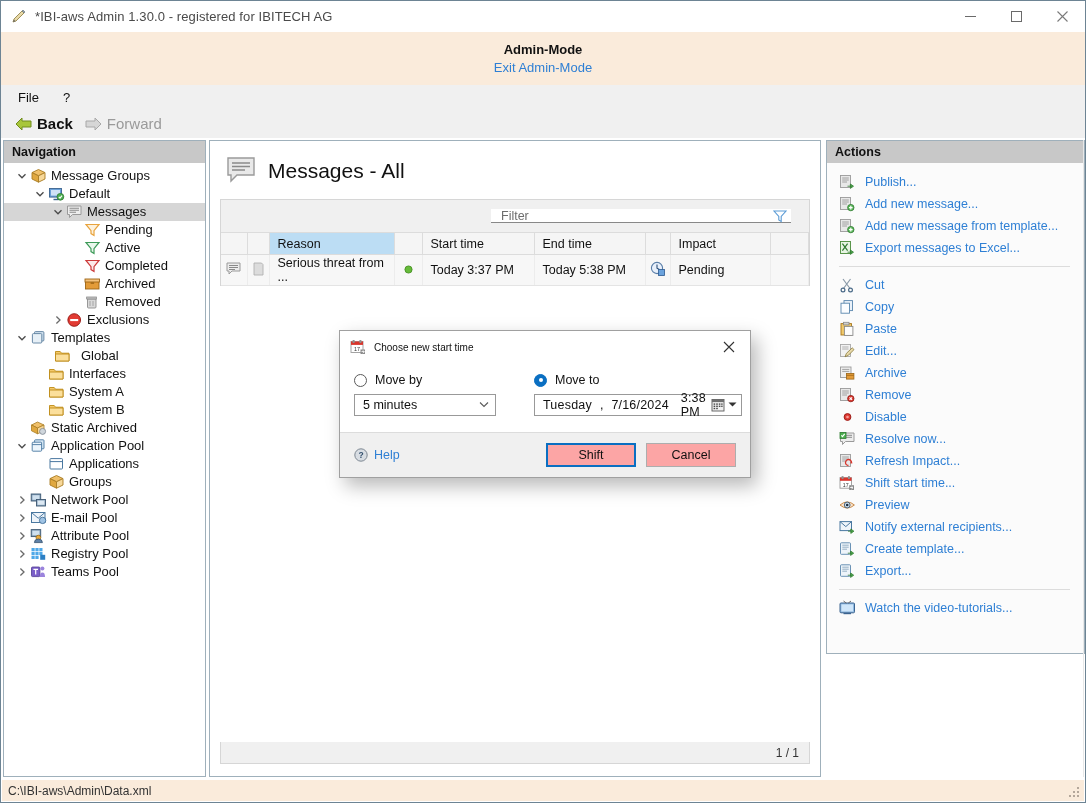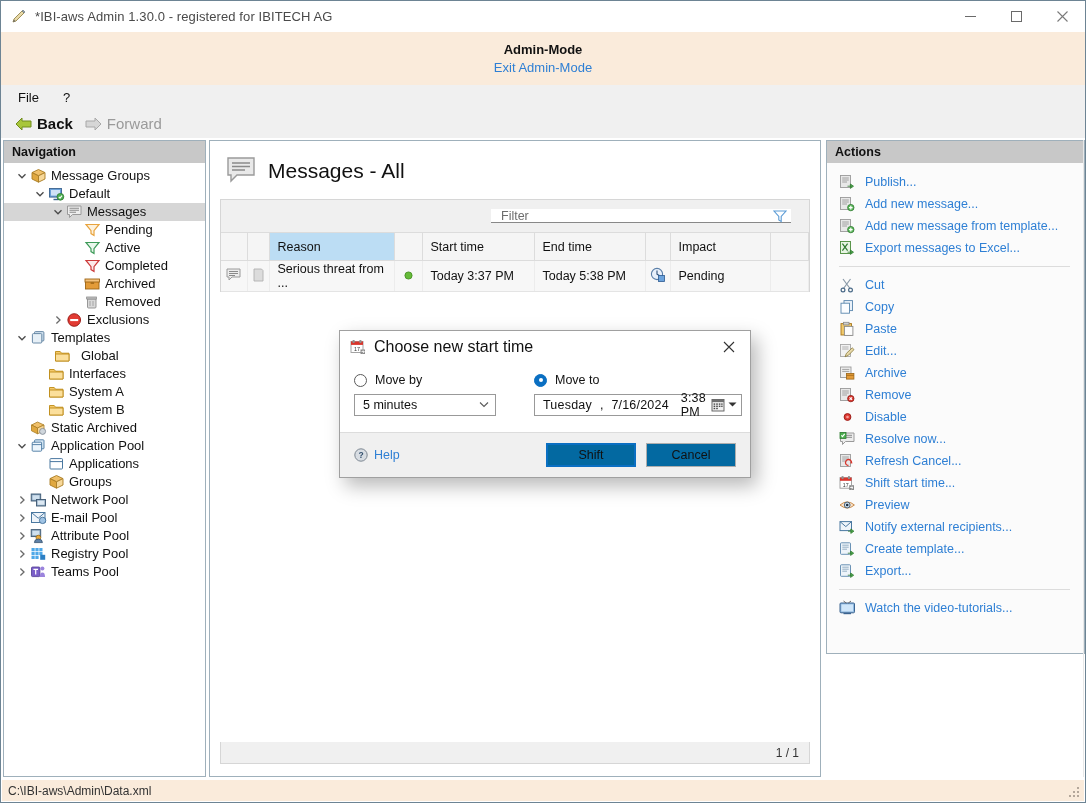--- a/index.html
+++ b/index.html
@@ -128,21 +128,21 @@
   }
   .filterbox input {
     flex: 1; border: none; outline: none; font-size: 12.5px; color: #111;
     font-family: "Liberation Sans", sans-serif; background: transparent;
   }
   .filterbox input::placeholder { color: #6d6d6d; }
   .funnel { width: 14px; height: 14px; position: relative; flex: none; }
 
   table.grid { width: 100%; border-collapse: collapse; table-layout: fixed; font-size: 12.5px; }
   table.grid th {
-    height: 28px; background: #f5f5f5; border-right: 1px solid #dcdcdc;
+    height: 22px; background: #f5f5f5; border-right: 1px solid #dcdcdc;
     border-bottom: 1px solid #dcdcdc; border-top: 1px solid #dcdcdc;
     font-weight: normal; text-align: left; padding-left: 8px; color: #111;
   }
   table.grid th.sorted { background: #bcddf4; }
   table.grid th.blank { padding: 0; }
   table.grid td {
     height: 21px; border-right: 1px solid #ececec; border-bottom: 1px solid #e4e4e4;
     padding-left: 8px; color: #111; background: #f7f7f7;
   }
   table.grid td.icocell { padding: 0; text-align: center; }
@@ -177,21 +177,21 @@
   .dialog {
     position: absolute; left: 338px; top: 329px; width: 412px; height: 148px;
     background: #ffffff; border: 1px solid #a0a0a0;
     display: flex; flex-direction: column; z-index: 50;
   }
   .dlg-title {
     height: 32px; display: flex; align-items: center; padding-left: 10px;
     background: #ffffff;
   }
   .dlg-title .dt-ico { width: 16px; height: 16px; position: relative; margin-right: 8px; flex: none; }
-  .dlg-title .dt-text { font-size: 16px; color: #111; text-align: center; }
+  .dlg-title .dt-text { font-size: 10px; color: #111; text-align: center; }
   .dlg-close {
     margin-left: auto; width: 42px; height: 30px; display: flex;
     align-items: center; justify-content: center; color: #333; font-size: 15px;
   }
   .dlg-body { flex: 1; padding: 10px 14px 0 14px; display: flex; gap: 38px; background: #ffffff; }
   .dlg-col { display: flex; flex-direction: column; gap: 7px; }
   .radio-row { display: flex; align-items: center; gap: 8px; font-size: 12.5px; color: #111; }
   .radio {
     width: 13px; height: 13px; border-radius: 50%; border: 1px solid #5a5a5a;
     background: #fff; position: relative; flex: none;
@@ -214,21 +214,21 @@
   .dtpick .cal-ico { margin-left: auto; width: 14px; height: 14px; position: relative; flex: none; }
   .dtpick .caret { margin-left: 3px; color: #333; font-size: 9px; }
   .dlg-foot {
     height: 45px; background: #f0f0f0; border-top: 1px solid #dcdcdc;
     display: flex; align-items: center; padding: 0 14px;
   }
   .help-link { display: flex; align-items: center; gap: 6px; font-size: 12.5px; color: #2e7fd4; }
   .help-link .h-ico { width: 14px; height: 14px; position: relative; flex: none; }
   .dlg-btns { margin-left: auto; display: flex; gap: 10px; }
   .btn {
-    width: 90px; height: 24px; background: #0369a1; border: 1px solid #adadad;
+    width: 90px; height: 24px; background: #fca5a5; border: 1px solid #adadad;
     font-size: 12.5px; color: #111; display: flex; align-items: center; justify-content: center;
     font-family: "Liberation Sans", sans-serif;
   }
   .btn.default { border: 2px solid #0a6fc2; }
 
   
   .edge-strip {
     position: absolute; right: 1px; top: 139px; width: 1px; height: 637px; background: #e8e8e8;
   }
 </style>
@@ -740,21 +740,21 @@
             </svg></span>
           <span>Resolve now...</span>
         </div>
         <div class="act">
           <span class="aico"><svg width="17" height="16" viewBox="0 0 17 16">
               <rect x="1.5" y="1.5" width="10" height="12" fill="#e8e8e8" stroke="#9a9a9a" stroke-width="0.9"></rect>
               <path d="M3.2 4 H9.8 M3.2 6 H9.8 M3.2 8 H8" stroke="#9a9a9a" stroke-width="0.9"></path>
               <path d="M9.5 12.5 A3 3 0 1 1 12.5 9.6" fill="none" stroke="#d9352c" stroke-width="1.3"></path>
               <path d="M12.8 8 L13.4 10.6 L10.9 10.2 Z" fill="#d9352c"></path>
             </svg></span>
-          <span>Refresh Cancel...</span>
+          <span>Refresh Impact...</span>
         </div>
         <div class="act">
           <span class="aico"><svg width="17" height="16" viewBox="0 0 17 16">
               <rect x="1" y="2.6" width="11.5" height="10.6" fill="#fff" stroke="#9a9a9a" stroke-width="0.9"></rect>
               <rect x="1" y="2.6" width="11.5" height="3.2" fill="#d9352c"></rect>
               <rect x="2.6" y="1.1" width="1.9" height="2.9" fill="#8f8f8f"></rect>
               <rect x="9" y="1.1" width="1.9" height="2.9" fill="#8f8f8f"></rect>
               <text x="6.7" y="11.6" font-size="5.2" text-anchor="middle" fill="#333" font-family="Liberation Sans">17</text>
               <path d="M10.2 10.2 H15 V15 H10.2 Z" fill="#8a8a8a"></path>
               <path d="M11.2 12.5 H13.8 M12.5 11.2 L14 12.6 L12.5 14 " stroke="#fff" stroke-width="0.9" fill="none"></path>

